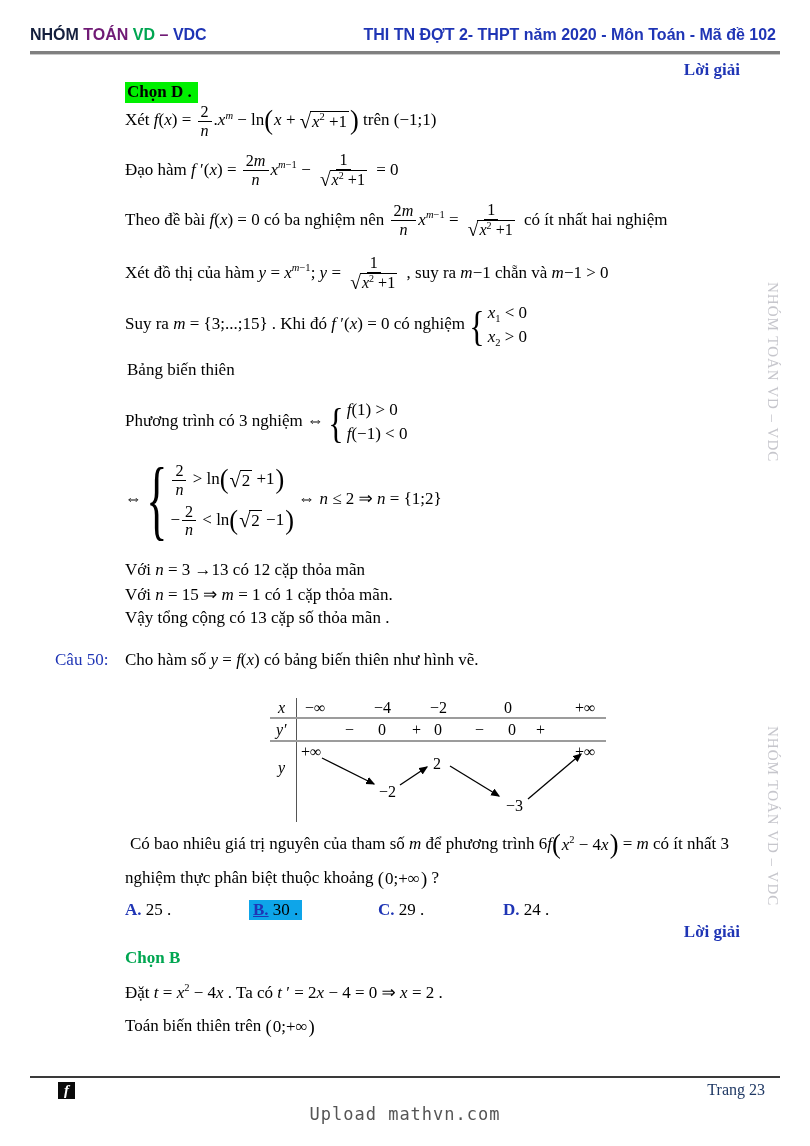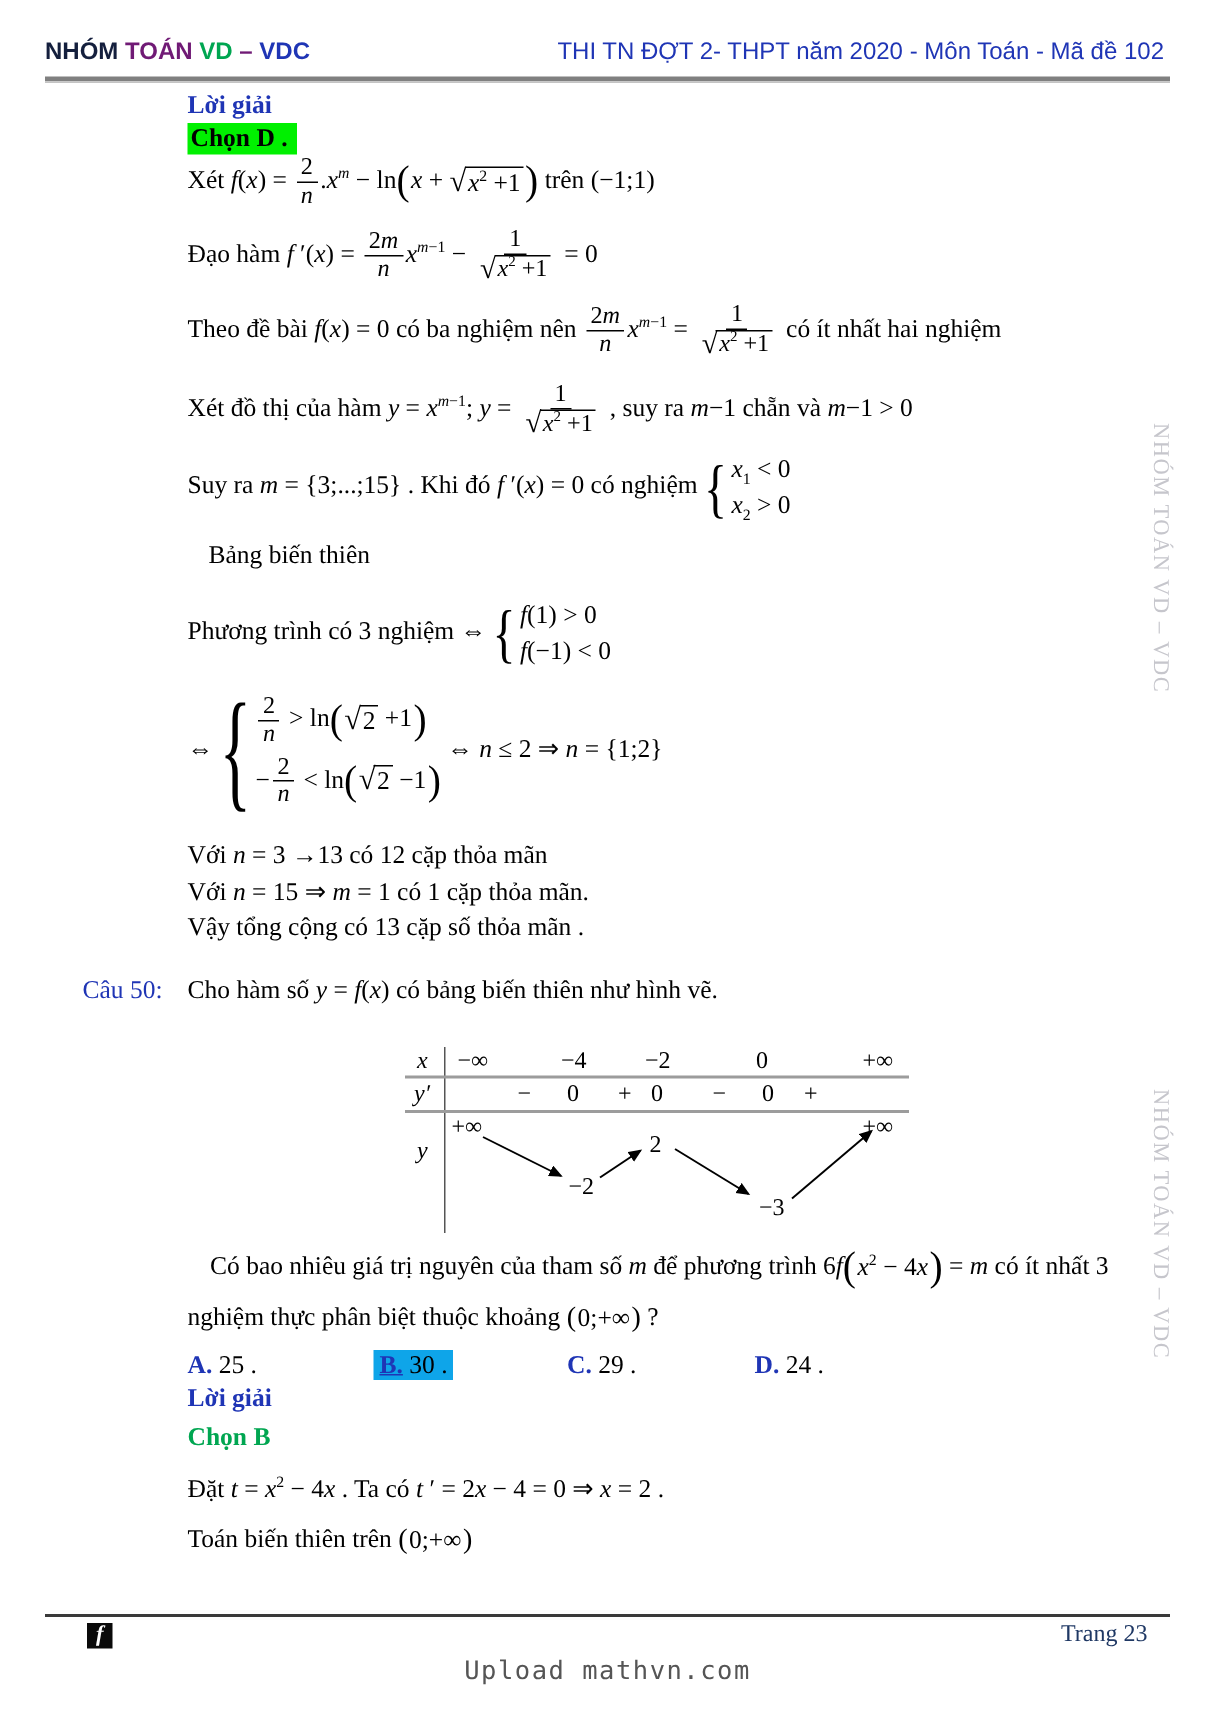--- a/index.html
+++ b/index.html
@@ -1,25 +1,25 @@
 <!DOCTYPE html>
 <html><head>
 <meta charset="utf-8">
 <style>
   html,body{margin:0;padding:0;background:#e8e8e8;}
   .page{position:relative;width:810px;height:1146px;background:#ffffff;margin:0 auto;
         font-family:"Liberation Serif",serif;font-size:17px;color:#000;overflow:hidden;}
   .abs{position:absolute;white-space:nowrap;}
   
   .hdr-left{position:absolute;left:30px;top:26px;font-family:"Liberation Sans",sans-serif;font-weight:bold;font-size:16px;}
-  .hdr-right{position:absolute;right:34px;top:26px;font-family:"Liberation Sans",sans-serif;font-weight:normal;font-size:16px;color:#1f35b5;}
+  .hdr-right{position:absolute;right:34px;top:26px;font-family:"Liberation Sans",sans-serif;font-weight:bold;font-size:16px;color:#1f35b5;}
   .c-navy{color:#141f3d;} .c-red{color:#701a75;} .c-green{color:#00a651;} .c-blue{color:#1f35b5;}
   .hdr-rule{position:absolute;left:30px;top:51px;width:750px;height:3px;background:#808080;border-bottom:1px solid #c9c9c9;}
   
-  .center-line{position:absolute;left:125px;width:615px;text-align:left;}
+  .center-line{position:absolute;left:125px;width:615px;text-align:right;}
   .blue-bold{color:#1f35b5;font-weight:bold;}
   .chon-d{position:absolute;left:125px;top:82px;background:#00f000;font-weight:bold;padding:0 6px 1px 2px;}
   .chon-b{position:absolute;left:125px;top:948px;color:#00a651;font-weight:bold;}
   .cau-label{position:absolute;left:55px;top:650px;color:#1f35b5;font-weight:normal;}
   
   .mline{position:absolute;white-space:nowrap;font-size:17px;}
   .mt{font-family:"Liberation Serif",serif;}
   .mi{font-family:"Liberation Serif",serif;font-style:italic;}
   sup{font-size:0.62em;line-height:0;} sub{font-size:0.62em;line-height:0;}
   .frac{display:inline-flex;flex-direction:column;align-items:center;vertical-align:middle;margin:0 2px;line-height:1.1;font-size:0.95em;}
@@ -123,21 +123,21 @@
             <span class="rbar"><span class="mi">x</span><sup><span class="mt">2</span></sup><span class="mt"> +1</span></span>
           </span></span>
       </span><span class="mt"> , suy ra </span><span class="mi">m</span><span class="mt">−1 chẵn và </span><span class="mi">m</span><span class="mt">−1 &gt; 0</span></div>
   <div class="mline" style="left:125px;top:303px"><span class="mt">Suy ra </span><span class="mi">m</span><span class="mt"> = {3;...;15} . Khi đó </span><span class="mi">f</span><span class="mt"> ′(</span><span class="mi">x</span><span class="mt">) = 0 có nghiệm </span><span class="cases">
         <span class="cb small">{</span>
         <span class="crows">
           <span class="crow"><span class="mi">x</span><sub><span class="mt">1</span></sub><span class="mt"> &lt; 0</span></span>
           <span class="crow"><span class="mi">x</span><sub><span class="mt">2</span></sub><span class="mt"> &gt; 0</span></span>
         </span>
       </span></div>
-  <div class="abs" style="left:139px;top:360px">Bảng biến thiên</div>
+  <div class="abs" style="left:127px;top:360px">Bảng biến thiên</div>
   <div class="mline" style="left:125px;top:400px"><span class="mt">Phương trình có 3 nghiệm  ⇔ </span><span class="cases">
         <span class="cb small">{</span>
         <span class="crows">
           <span class="crow"><span class="mi">f</span><span class="mt">(1) &gt; 0</span></span>
           <span class="crow"><span class="mi">f</span><span class="mt">(−1) &lt; 0</span></span>
         </span>
       </span></div>
   <div class="mline" style="left:125px;top:462px"><span class="mt">⇔ </span><span class="cases">
         <span class="cb big">{</span>
         <span class="crows">
@@ -205,21 +205,21 @@
     <span class="tc" style="left:266px;top:24px">+</span>
 
     <span class="tc it" style="left:8px;top:62px">y</span>
     <span class="tc" style="left:31px;top:46px">+∞</span>
     <span class="tc" style="left:109px;top:86px">−2</span>
     <span class="tc" style="left:163px;top:58px">2</span>
     <span class="tc" style="left:236px;top:100px">−3</span>
     <span class="tc" style="left:305px;top:46px">+∞</span>
   </div>
 
-  <div class="mline" style="left:140px;top:832px"><span class="mt">Có bao nhiêu giá trị nguyên của tham số </span><span class="mi">m</span><span class="mt"> để phương trình </span><span class="mt">6</span><span class="mi">f</span><span class="paren">
+  <div class="mline" style="left:130px;top:832px"><span class="mt">Có bao nhiêu giá trị nguyên của tham số </span><span class="mi">m</span><span class="mt"> để phương trình </span><span class="mt">6</span><span class="mi">f</span><span class="paren">
         <span class="pg med">(</span>
         <span class="pmid"><span class="mi">x</span><sup><span class="mt">2</span></sup><span class="mt"> − 4</span><span class="mi">x</span></span>
         <span class="pg med">)</span>
       </span><span class="mt"> = </span><span class="mi">m</span><span class="mt"> có ít nhất 3</span></div>
   <div class="mline" style="left:125px;top:868px"><span class="mt">nghiệm thực phân biệt thuộc khoảng </span><span class="paren">
         <span class="pg base">(</span>
         <span class="pmid"><span class="mt">0;+∞</span></span>
         <span class="pg base">)</span>
       </span><span class="mt"> ?</span></div>
 

